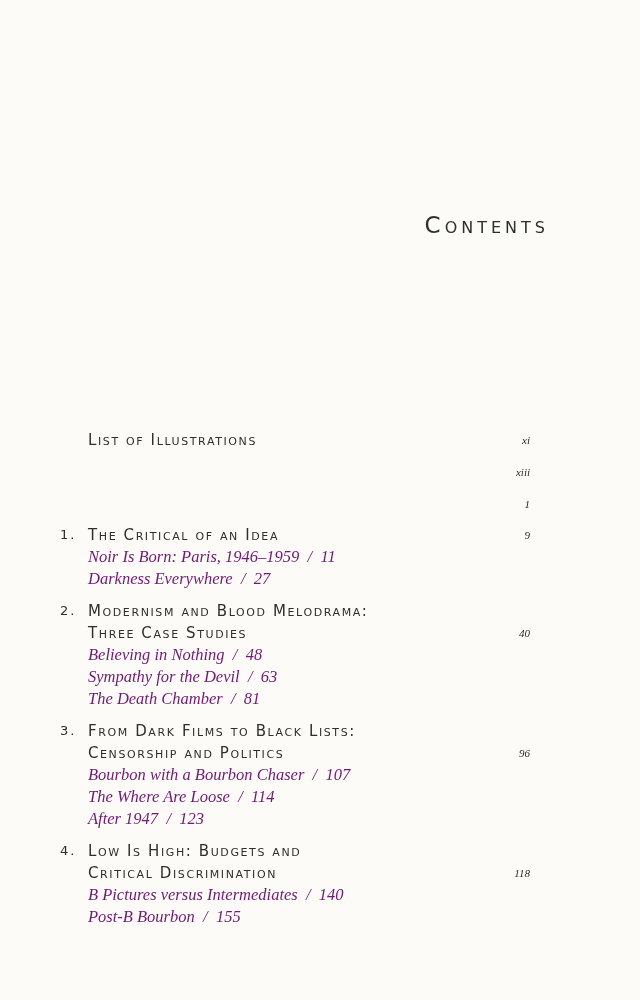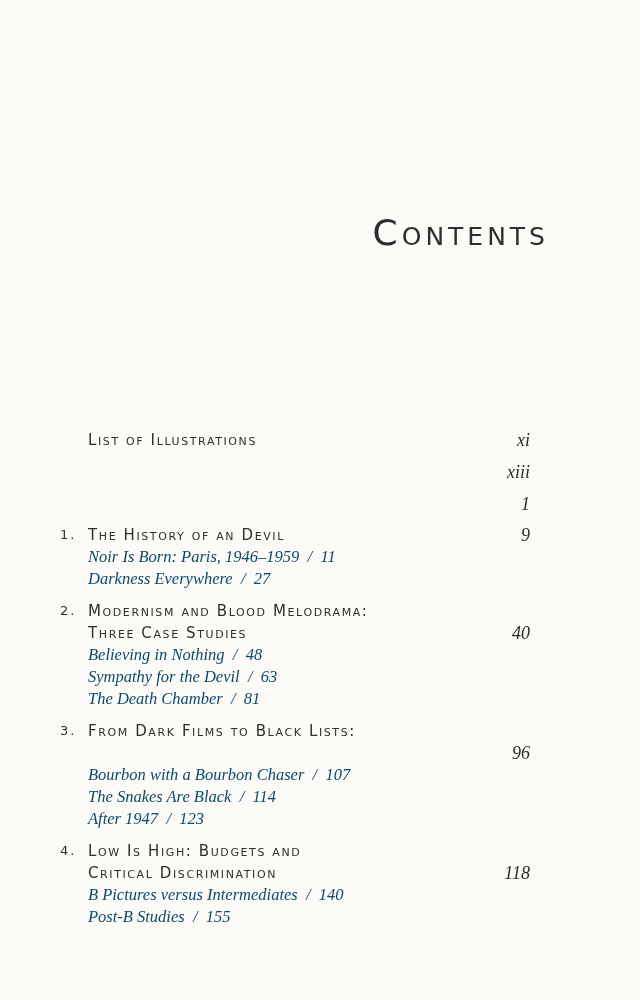--- a/index.html
+++ b/index.html
@@ -13,21 +13,21 @@
       color: #2b2b2b;
       position: relative;
       overflow: hidden;
     }
     .page-title {
       position: absolute;
       top: 212px;
       right: 91px;
       font-family: "DejaVu Sans", sans-serif;
       font-variant: small-caps;
-      font-size: 36px;
+      font-size: 23px;
       letter-spacing: 4px;
       color: #2a3030;
       font-weight: normal;
       margin: 0;
     }
     .toc {
       position: absolute;
       top: 428px;
       left: 0;
       width: 640px;
@@ -55,31 +55,31 @@
       font-family: "DejaVu Sans", sans-serif;
       font-size: 13px;
       letter-spacing: 2px;
       color: #2e2e2e;
       position: absolute;
       left: 60px;
     }
     .pg {
       font-family: "Liberation Serif", serif;
       font-style: italic;
-      font-size: 18px;
+      font-size: 11px;
       color: #2b2b2b;
       position: absolute;
       right: 90px;
       text-align: right;
     }
     .sub {
       font-family: "Liberation Serif", serif;
       font-style: italic;
       font-size: 16.5px;
-      color: #0c4a6e;
+      color: #701a75;
       position: absolute;
       left: 88px;
       white-space: nowrap;
     }
     .front .row { height: 32px; line-height: 24px; }
     .chapter { margin-top: 0; }
   </style>
 </head>
 <body>
 
@@ -96,21 +96,21 @@
       <span class="pg">xiii</span>
     </div>
     <div class="row">
       <span class="pg">1</span>
     </div>
   </div>
 
   <div class="entry chapter" style="margin-top:0;">
     <div class="row">
       <span class="num">1.</span>
-      <span class="sc">The History of an Devil</span>
+      <span class="sc">The Critical of an Idea</span>
       <span class="pg">9</span>
     </div>
     <div class="row">
       <span class="sub"><span>Noir Is Born: Paris, 1946–1959</span>&nbsp; <span>/</span>&nbsp; <span>11</span></span>
     </div>
     <div class="row">
       <span class="sub"><span>Darkness Everywhere</span>&nbsp; <span>/</span>&nbsp; <span>27</span></span>
     </div>
   </div>
 
@@ -133,43 +133,44 @@
       <span class="sub"><span>The Death Chamber</span>&nbsp; <span>/</span>&nbsp; <span>81</span></span>
     </div>
   </div>
 
   <div class="entry chapter" style="margin-top:10px;">
     <div class="row">
       <span class="num">3.</span>
       <span class="sc">From Dark Films to Black Lists:</span>
     </div>
     <div class="row">
+      <span class="sc">Censorship and Politics</span>
       <span class="pg">96</span>
     </div>
     <div class="row">
       <span class="sub"><span>Bourbon with a Bourbon Chaser</span>&nbsp; <span>/</span>&nbsp; <span>107</span></span>
     </div>
     <div class="row">
-      <span class="sub"><span>The Snakes Are Black</span>&nbsp; <span>/</span>&nbsp; <span>114</span></span>
+      <span class="sub"><span>The Where Are Loose</span>&nbsp; <span>/</span>&nbsp; <span>114</span></span>
     </div>
     <div class="row">
       <span class="sub"><span>After 1947</span>&nbsp; <span>/</span>&nbsp; <span>123</span></span>
     </div>
   </div>
 
   <div class="entry chapter" style="margin-top:10px;">
     <div class="row">
       <span class="num">4.</span>
       <span class="sc">Low Is High: Budgets and</span>
     </div>
     <div class="row">
       <span class="sc">Critical Discrimination</span>
       <span class="pg">118</span>
     </div>
     <div class="row">
       <span class="sub"><span>B Pictures versus Intermediates</span>&nbsp; <span>/</span>&nbsp; <span>140</span></span>
     </div>
     <div class="row">
-      <span class="sub"><span>Post-B Studies</span>&nbsp; <span>/</span>&nbsp; <span>155</span></span>
+      <span class="sub"><span>Post-B Bourbon</span>&nbsp; <span>/</span>&nbsp; <span>155</span></span>
     </div>
   </div>
 
 </div>
 
 </body></html>

